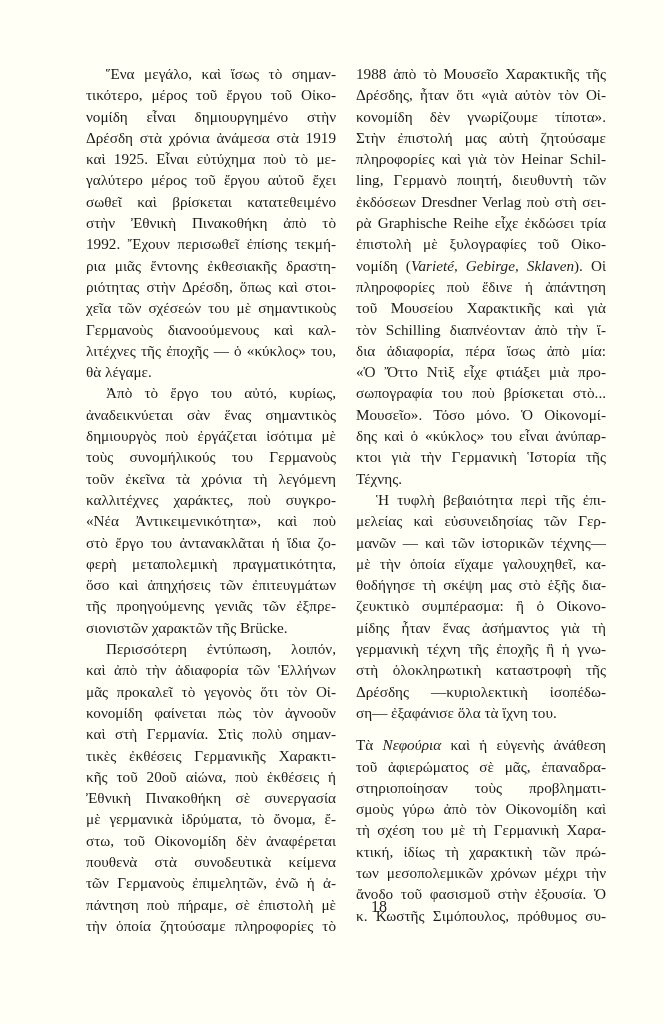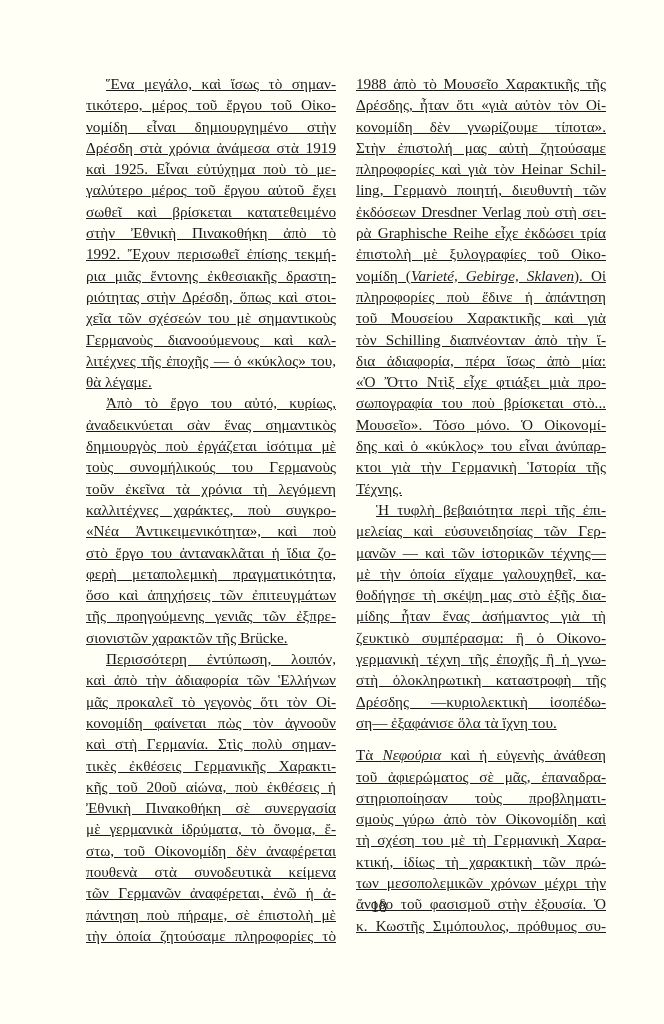--- a/index.html
+++ b/index.html
@@ -1,21 +1,21 @@
 <!DOCTYPE html>
 <html><head>
 <meta charset="utf-8">
 <style>
   html, body { margin:0; padding:0; }
   body {
     width:664px; height:1024px; background:#fffff6; overflow:hidden;
     font-family:"Liberation Serif","DejaVu Serif",serif; color:#1b1b1b;
     position:relative;
   }
-  .col { position:absolute; top:73px; width:250px;text-decoration:underline; }
+  .col { position:absolute; top:63px; width:250px; }
   .col.left { left:86px; }
   .col.right { left:356px; }
   .line {
     display:block; height:21.3px; line-height:21.3px; font-size:15.2px;
     white-space:nowrap; text-align:justify; text-align-last:justify;
   }
   .line.last { text-align-last:left; }
   .line.indent { padding-left:20px; }
   .gap { display:block; height:11px; }
   .page-number {
@@ -60,21 +60,21 @@
       <span class="line">καὶ ἀπὸ τὴν ἀδιαφορία τῶν Ἑλλήνων</span>
       <span class="line">μᾶς προκαλεῖ τὸ γεγονὸς ὅτι τὸν Οἰ-</span>
       <span class="line">κονομίδη φαίνεται πὼς τὸν ἀγνοοῦν</span>
       <span class="line">καὶ στὴ Γερμανία. Στὶς πολὺ σημαν-</span>
       <span class="line">τικὲς ἐκθέσεις Γερμανικῆς Χαρακτι-</span>
       <span class="line">κῆς τοῦ 20οῦ αἰώνα, ποὺ ἐκθέσεις ἡ</span>
       <span class="line">Ἐθνικὴ Πινακοθήκη σὲ συνεργασία</span>
       <span class="line">μὲ γερμανικὰ ἱδρύματα, τὸ ὄνομα, ἔ-</span>
       <span class="line">στω, τοῦ Οἰκονομίδη δὲν ἀναφέρεται</span>
       <span class="line">πουθενὰ στὰ συνοδευτικὰ κείμενα</span>
-      <span class="line">τῶν Γερμανῶν ἀναφέρεται, ἐνῶ ἡ ἀ-</span>
+      <span class="line">τῶν Γερμανοὺς ἐπιμελητῶν, ἐνῶ ἡ ἀ-</span>
       <span class="line">πάντηση ποὺ πήραμε, σὲ ἐπιστολὴ μὲ</span>
       <span class="line">τὴν ὁποία ζητούσαμε πληροφορίες τὸ</span>
     </div>
   <div class="col right" id="right-col">
       <span class="line">1988 ἀπὸ τὸ Μουσεῖο Χαρακτικῆς τῆς</span>
       <span class="line">Δρέσδης, ἦταν ὅτι «γιὰ αὐτὸν τὸν Οἰ-</span>
       <span class="line">κονομίδη δὲν γνωρίζουμε τίποτα».</span>
       <span class="line">Στὴν ἐπιστολή μας αὐτὴ ζητούσαμε</span>
       <span class="line">πληροφορίες καὶ γιὰ τὸν Heinar Schil-</span>
       <span class="line">ling, Γερμανὸ ποιητή, διευθυντὴ τῶν</span>
@@ -90,22 +90,22 @@
       <span class="line">σωπογραφία του ποὺ βρίσκεται στὸ...</span>
       <span class="line">Μουσεῖο». Τόσο μόνο. Ὁ Οἰκονομί-</span>
       <span class="line">δης καὶ ὁ «κύκλος» του εἶναι ἀνύπαρ-</span>
       <span class="line">κτοι γιὰ τὴν Γερμανικὴ Ἱστορία τῆς</span>
       <span class="line last">Τέχνης.</span>
       <span class="line indent">Ἡ τυφλὴ βεβαιότητα περὶ τῆς ἐπι-</span>
       <span class="line">μελείας καὶ εὐσυνειδησίας τῶν Γερ-</span>
       <span class="line">μανῶν — καὶ τῶν ἱστορικῶν τέχνης—</span>
       <span class="line">μὲ τὴν ὁποία εἴχαμε γαλουχηθεῖ, κα-</span>
       <span class="line">θοδήγησε τὴ σκέψη μας στὸ ἑξῆς δια-</span>
+      <span class="line">ζευκτικὸ συμπέρασμα: ἢ ὁ Οἰκονο-</span>
       <span class="line">μίδης ἦταν ἕνας ἀσήμαντος γιὰ τὴ</span>
-      <span class="line">ζευκτικὸ συμπέρασμα: ἢ ὁ Οἰκονο-</span>
       <span class="line">γερμανικὴ τέχνη τῆς ἐποχῆς ἢ ἡ γνω-</span>
       <span class="line">στὴ ὁλοκληρωτικὴ καταστροφὴ τῆς</span>
       <span class="line">Δρέσδης —κυριολεκτικὴ ἰσοπέδω-</span>
       <span class="line last">ση— ἐξαφάνισε ὅλα τὰ ἴχνη του.</span>
       <span class="gap"></span>
       <span class="line"><span>Τὰ </span><i>Νεφούρια</i><span> καὶ ἡ εὐγενὴς ἀνάθεση</span></span>
       <span class="line">τοῦ ἀφιερώματος σὲ μᾶς, ἐπαναδρα-</span>
       <span class="line">στηριοποίησαν τοὺς προβληματι-</span>
       <span class="line">σμοὺς γύρω ἀπὸ τὸν Οἰκονομίδη καὶ</span>
       <span class="line">τὴ σχέση του μὲ τὴ Γερμανικὴ Χαρα-</span>

